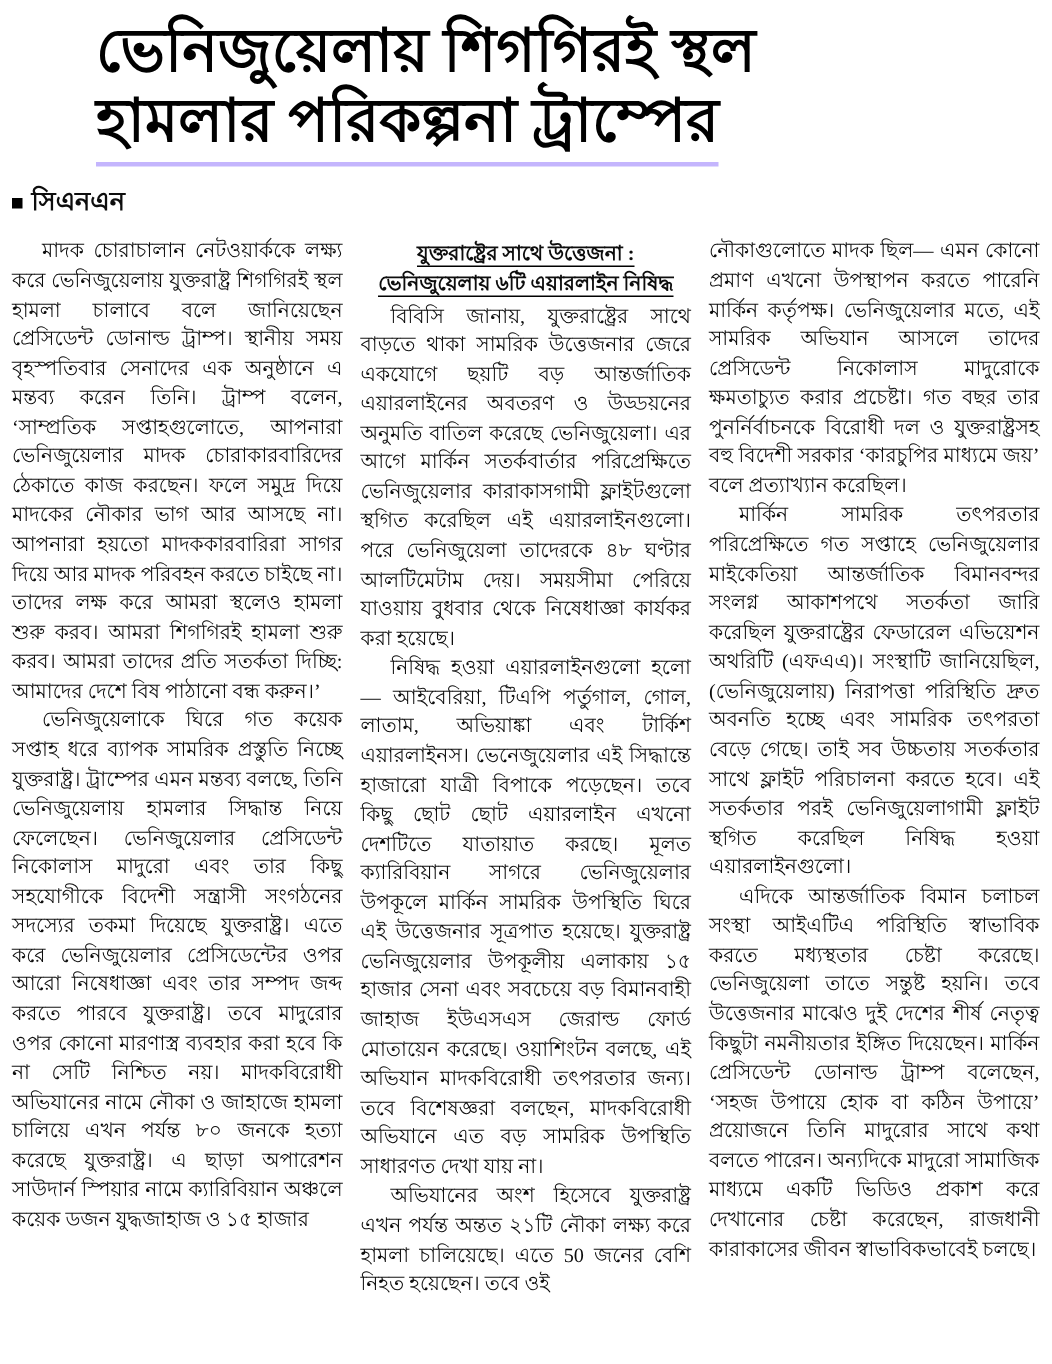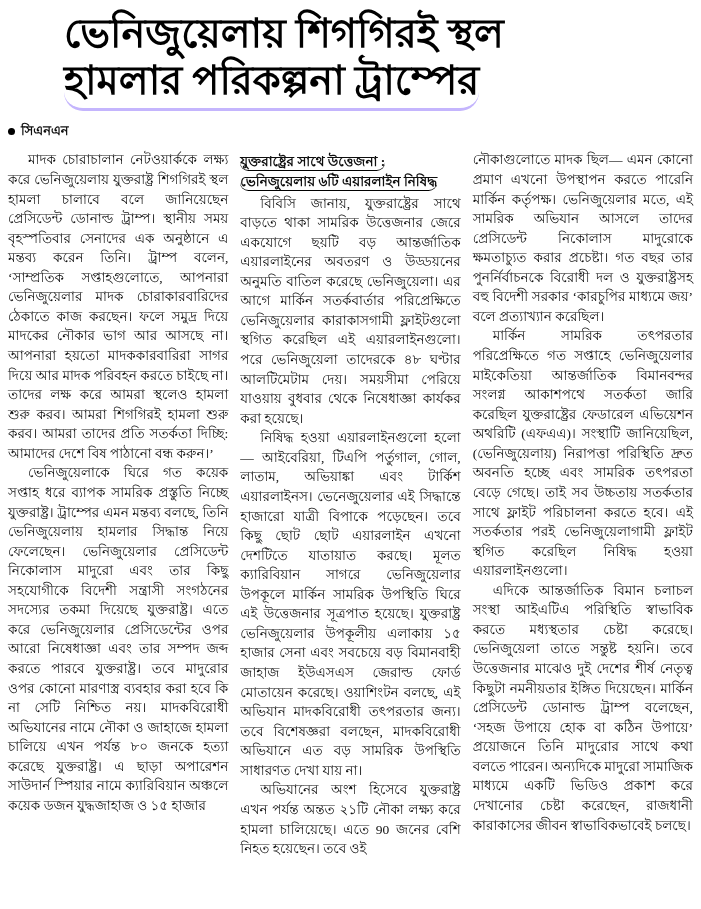--- a/index.html
+++ b/index.html
@@ -1,50 +1,50 @@
 <!DOCTYPE html>
 <html lang="bn"><head>
 <meta charset="utf-8">
 <style>
-  * { margin:0; padding:0; box-sizing:border-box;border-radius:19px; }
+  * { margin:0; padding:0; box-sizing:border-box; }
   html, body { background:#ffffff; }
   .page {
     width:701px; height:909px; margin:0 auto; overflow:hidden;
     background:#ffffff; color:#0d0d0d;
     font-family:"Liberation Serif","DejaVu Serif",serif;
     padding:10px 8px 6px 8px;
   }
   
   .headline-wrap { padding-left:56px; padding-right:10px; }
   .headline {
     font-size:40px; font-weight:700; line-height:1.18;
     color:#000; letter-spacing:0;
   }
   .hl-line { display:block; }
   .hl-underlined { display:inline-block; border-bottom:3px solid #c4b5fd; padding-bottom:4px; }
   
   .byline {
     display:flex; align-items:center; gap:6px;
-    margin:10px 0 8px 0; font-size:13px; font-weight:700;
+    margin:10px 0 8px 0; font-size:17px; font-weight:700;
     font-family:"Liberation Sans","DejaVu Sans",sans-serif;
   }
   .byline-bullet { width:7px; height:7px; background:#000; display:inline-block; flex:0 0 auto; }
   
   .columns {
     display:grid; grid-template-columns:1fr 1fr 1fr; column-gap:12px;
     align-items:start;
   }
   .col {
     font-size:13.5px; line-height:1.45; text-align:justify;
     word-break:normal; overflow-wrap:break-word;
   }
   p.para { margin:0; }
   p.indent { text-indent:20px; }
   .subhead {
-    font-weight:700; margin:1px 0 1px 0; text-align:left;
+    font-weight:700; margin:1px 0 1px 0; text-align:center;
   }
   .subhead .sub-line {
     display:inline; border-bottom:1.5px solid #000; padding-bottom:1px;
   }
   .subhead-block { margin:2px 0 2px 0; }
 </style>
 </head>
 <body>
 
 <div class="page">
@@ -68,21 +68,21 @@
       <p class="para indent">ভেনিজুয়েলাকে ঘিরে গত কয়েক সপ্তাহ ধরে ব্যাপক সামরিক প্রস্তুতি নিচ্ছে যুক্তরাষ্ট্র। ট্রাম্পের এমন মন্তব্য বলছে, তিনি ভেনিজুয়েলায় হামলার সিদ্ধান্ত নিয়ে ফেলেছেন। ভেনিজুয়েলার প্রেসিডেন্ট নিকোলাস মাদুরো এবং তার কিছু সহযোগীকে বিদেশী সন্ত্রাসী সংগঠনের সদস্যের তকমা দিয়েছে যুক্তরাষ্ট্র। এতে করে ভেনিজুয়েলার প্রেসিডেন্টের ওপর আরো নিষেধাজ্ঞা এবং তার সম্পদ জব্দ করতে পারবে যুক্তরাষ্ট্র। তবে মাদুরোর ওপর কোনো মারণাস্ত্র ব্যবহার করা হবে কি না সেটি নিশ্চিত নয়। মাদকবিরোধী অভিযানের নামে নৌকা ও জাহাজে হামলা চালিয়ে এখন পর্যন্ত ৮০ জনকে হত্যা করেছে যুক্তরাষ্ট্র। এ ছাড়া অপারেশন সাউদার্ন স্পিয়ার নামে ক্যারিবিয়ান অঞ্চলে কয়েক ডজন যুদ্ধজাহাজ ও ১৫ হাজার</p>
     </div>
 
     <div class="col">
       <div class="subhead subhead-block">
         <div><span class="sub-line">যুক্তরাষ্ট্রের সাথে উত্তেজনা :</span></div>
         <div><span class="sub-line">ভেনিজুয়েলায় ৬টি এয়ারলাইন নিষিদ্ধ</span></div>
       </div>
       <p class="para indent">বিবিসি জানায়, যুক্তরাষ্ট্রের সাথে বাড়তে থাকা সামরিক উত্তেজনার জেরে একযোগে ছয়টি বড় আন্তর্জাতিক এয়ারলাইনের অবতরণ ও উড্ডয়নের অনুমতি বাতিল করেছে ভেনিজুয়েলা। এর আগে মার্কিন সতর্কবার্তার পরিপ্রেক্ষিতে ভেনিজুয়েলার কারাকাসগামী ফ্লাইটগুলো স্থগিত করেছিল এই এয়ারলাইনগুলো। পরে ভেনিজুয়েলা তাদেরকে ৪৮ ঘণ্টার আলটিমেটাম দেয়। সময়সীমা পেরিয়ে যাওয়ায় বুধবার থেকে নিষেধাজ্ঞা কার্যকর করা হয়েছে।</p>
       <p class="para indent">নিষিদ্ধ হওয়া এয়ারলাইনগুলো হলো— আইবেরিয়া, টিএপি পর্তুগাল, গোল, লাতাম, অভিয়াঙ্কা এবং টার্কিশ এয়ারলাইনস। ভেনেজুয়েলার এই সিদ্ধান্তে হাজারো যাত্রী বিপাকে পড়েছেন। তবে কিছু ছোট ছোট এয়ারলাইন এখনো দেশটিতে যাতায়াত করছে। মূলত ক্যারিবিয়ান সাগরে ভেনিজুয়েলার উপকূলে মার্কিন সামরিক উপস্থিতি ঘিরে এই উত্তেজনার সূত্রপাত হয়েছে। যুক্তরাষ্ট্র ভেনিজুয়েলার উপকূলীয় এলাকায় ১৫ হাজার সেনা এবং সবচেয়ে বড় বিমানবাহী জাহাজ ইউএসএস জেরাল্ড ফোর্ড মোতায়েন করেছে। ওয়াশিংটন বলছে, এই অভিযান মাদকবিরোধী তৎপরতার জন্য। তবে বিশেষজ্ঞরা বলছেন, মাদকবিরোধী অভিযানে এত বড় সামরিক উপস্থিতি সাধারণত দেখা যায় না।</p>
-      <p class="para indent">অভিযানের অংশ হিসেবে যুক্তরাষ্ট্র এখন পর্যন্ত অন্তত ২১টি নৌকা লক্ষ্য করে হামলা চালিয়েছে। এতে 90 জনের বেশি নিহত হয়েছেন। তবে ওই</p>
+      <p class="para indent">অভিযানের অংশ হিসেবে যুক্তরাষ্ট্র এখন পর্যন্ত অন্তত ২১টি নৌকা লক্ষ্য করে হামলা চালিয়েছে। এতে 50 জনের বেশি নিহত হয়েছেন। তবে ওই</p>
     </div>
 
     <div class="col">
       <p class="para">নৌকাগুলোতে মাদক ছিল— এমন কোনো প্রমাণ এখনো উপস্থাপন করতে পারেনি মার্কিন কর্তৃপক্ষ। ভেনিজুয়েলার মতে, এই সামরিক অভিযান আসলে তাদের প্রেসিডেন্ট নিকোলাস মাদুরোকে ক্ষমতাচ্যুত করার প্রচেষ্টা। গত বছর তার পুনর্নির্বাচনকে বিরোধী দল ও যুক্তরাষ্ট্রসহ বহু বিদেশী সরকার ‘কারচুপির মাধ্যমে জয়’ বলে প্রত্যাখ্যান করেছিল।</p>
       <p class="para indent">মার্কিন সামরিক তৎপরতার পরিপ্রেক্ষিতে গত সপ্তাহে ভেনিজুয়েলার মাইকেতিয়া আন্তর্জাতিক বিমানবন্দর সংলগ্ন আকাশপথে সতর্কতা জারি করেছিল যুক্তরাষ্ট্রের ফেডারেল এভিয়েশন অথরিটি (এফএএ)। সংস্থাটি জানিয়েছিল, (ভেনিজুয়েলায়) নিরাপত্তা পরিস্থিতি দ্রুত অবনতি হচ্ছে এবং সামরিক তৎপরতা বেড়ে গেছে। তাই সব উচ্চতায় সতর্কতার সাথে ফ্লাইট পরিচালনা করতে হবে। এই সতর্কতার পরই ভেনিজুয়েলাগামী ফ্লাইট স্থগিত করেছিল নিষিদ্ধ হওয়া এয়ারলাইনগুলো।</p>
       <p class="para indent">এদিকে আন্তর্জাতিক বিমান চলাচল সংস্থা আইএটিএ পরিস্থিতি স্বাভাবিক করতে মধ্যস্থতার চেষ্টা করেছে। ভেনিজুয়েলা তাতে সন্তুষ্ট হয়নি। তবে উত্তেজনার মাঝেও দুই দেশের শীর্ষ নেতৃত্ব কিছুটা নমনীয়তার ইঙ্গিত দিয়েছেন। মার্কিন প্রেসিডেন্ট ডোনাল্ড ট্রাম্প বলেছেন, ‘সহজ উপায়ে হোক বা কঠিন উপায়ে’ প্রয়োজনে তিনি মাদুরোর সাথে কথা বলতে পারেন। অন্যদিকে মাদুরো সামাজিক মাধ্যমে একটি ভিডিও প্রকাশ করে দেখানোর চেষ্টা করেছেন, রাজধানী কারাকাসের জীবন স্বাভাবিকভাবেই চলছে।</p>
     </div>
 
   </div>
 

